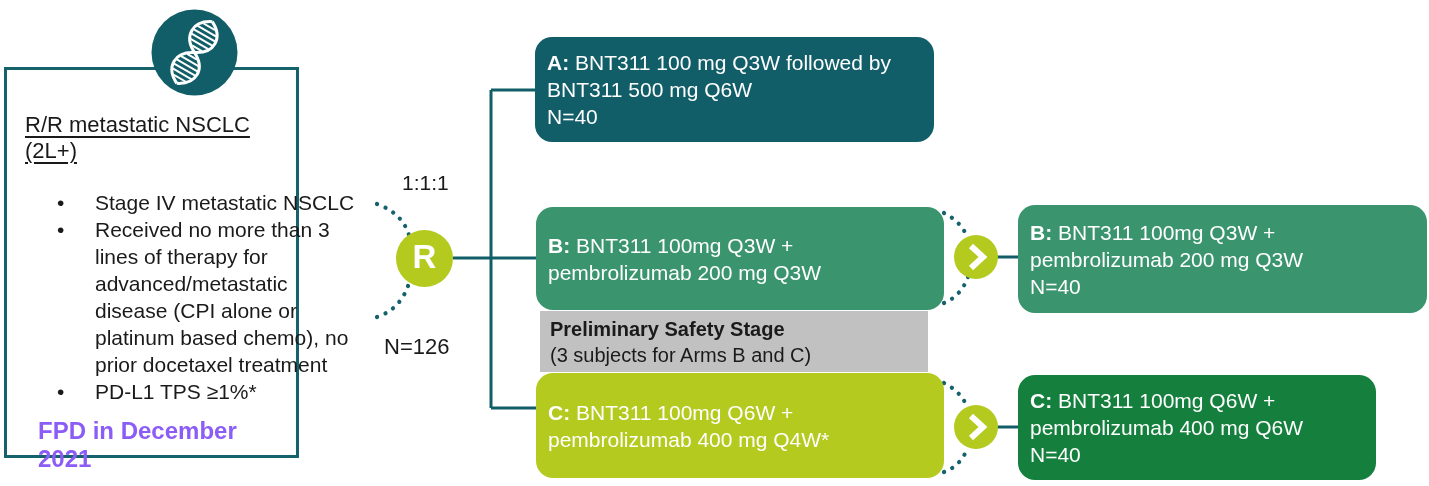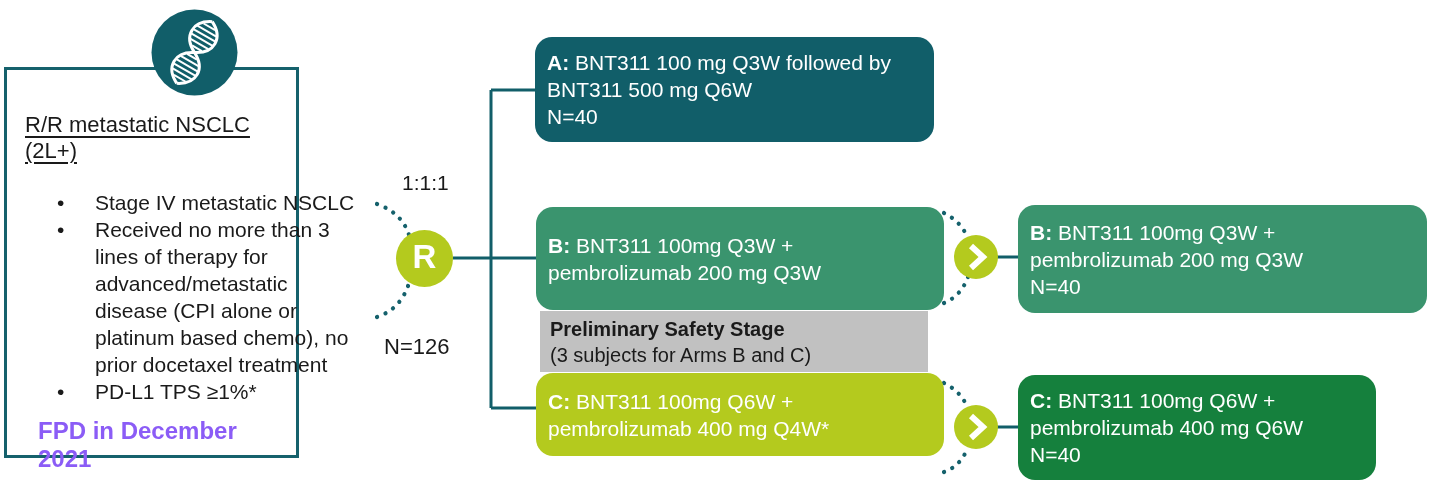--- a/index.html
+++ b/index.html
@@ -69,21 +69,21 @@
     position: absolute;
     border-radius: 17px;
     color: #ffffff;
     font-size: 21px;
     line-height: 27px;
     display: flex; flex-direction: column; justify-content: center;
     padding: 0 20px 0 12px;
   }
   .arm-a { left: 535px; top: 37px;  width: 399px; height: 105px; background: #115E69; }
   .arm-b { left: 536px; top: 207px; width: 408px; height: 103px; background: #3A946E; }
-  .arm-c { left: 536px; top: 373px; width: 408px; height: 83px; background: #B4CA1E; }
+  .arm-c { left: 536px; top: 373px; width: 408px; height: 105px; background: #B4CA1E; }
   .exp-b { left: 1018px; top: 205px; width: 409px; height: 108px; background: #3A946E; }
   .exp-c { left: 1018px; top: 375px; width: 358px; height: 105px; background: #15803d; }
 
   
   .safety {
     position: absolute;
     left: 540px; top: 311px;
     width: 388px; height: 61px;
     background: #C1C1C1;
     font-size: 20px; line-height: 26px;

